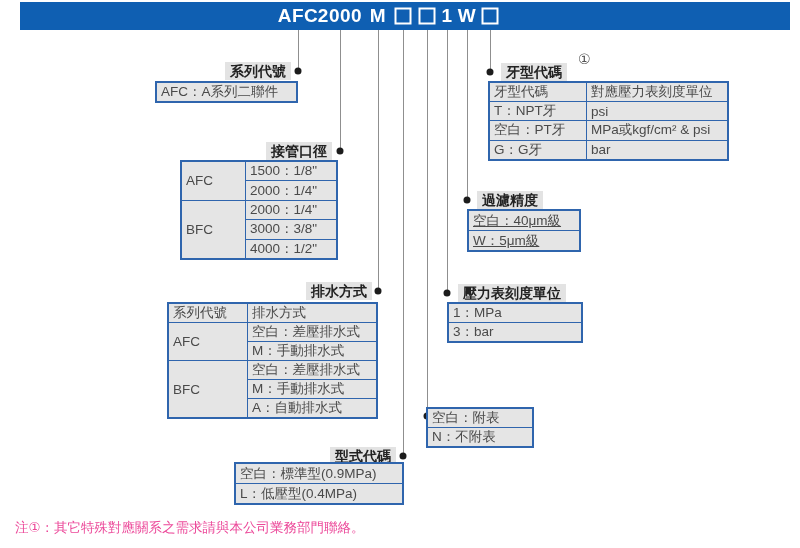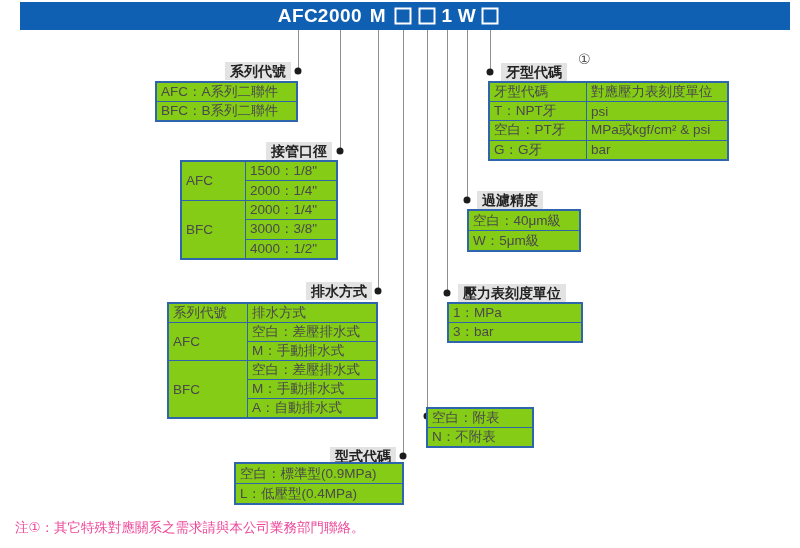--- a/index.html
+++ b/index.html
@@ -33,35 +33,35 @@
     transform:translate(-50%,-50%);
   }
   .sec-label{
     position:absolute;background:var(--label-bg);color:#222;
     font-weight:bold;font-size:14px;line-height:18px;padding:0 5px;white-space:nowrap;
   }
   .ref-mark{
     position:absolute;font-size:14px;color:#555;line-height:16px;
   }
   table.t{
-    position:absolute;border-collapse:collapse;background:#84cc16;
+    position:absolute;border-collapse:collapse;background:#e5e5e5;
     font-size:13.5px;color:#4a4a4a;table-layout:fixed;
   }
   table.t td{
     border:1px solid var(--table-border);padding:0 4px;
     white-space:nowrap;overflow:hidden;vertical-align:middle;
   }
   table.t{border:2px solid var(--table-border);}
   .t-series td{height:18px;}
   .t-port td{height:18.4px;}
   .t-drain td{height:17.5px;}
   .t-model td{height:19px;margin-top:25px;}
   .t-gcode td{height:16.5px;}
   .t-gunit td{height:17.8px;}
-  .t-filter td{height:19px;}
+  .t-filter td{height:19px;text-decoration:underline;}
   .t-thread td{height:18.2px;}
   .note{
     position:absolute;left:15px;top:519px;font-size:13.5px;color:#ec4899;white-space:nowrap;
   }
 </style>
 </head>
 <body>
 
 <div class="banner">
   <span class="seg" style="left:278px">AFC</span>
@@ -100,23 +100,20 @@
 <div class="sec-label" style="left:458px;top:284px">壓力表刻度單位</div>
 <div class="sec-label" style="left:477px;top:191px">過濾精度</div>
 <div class="sec-label" style="left:501px;top:63px">牙型代碼</div>
 <div class="ref-mark" style="left:578px;top:51px">①</div>
 
 <table class="t t-series" style="left:155px;top:81px;width:143px">
   <tbody>
       <tr>
         <td>AFC：A系列二聯件</td>
       </tr>
-  <tr>
-        <td>BFC：B系列二聯件</td>
-      </tr>
 </tbody>
   </table>
 
 <table class="t t-port" style="left:180px;top:160px;width:158px">
   <tbody>
       <tr>
     <td rowspan="2" style="width:55px">AFC</td>
     <td>1500：1/8"</td>
   </tr>
   <tr>

